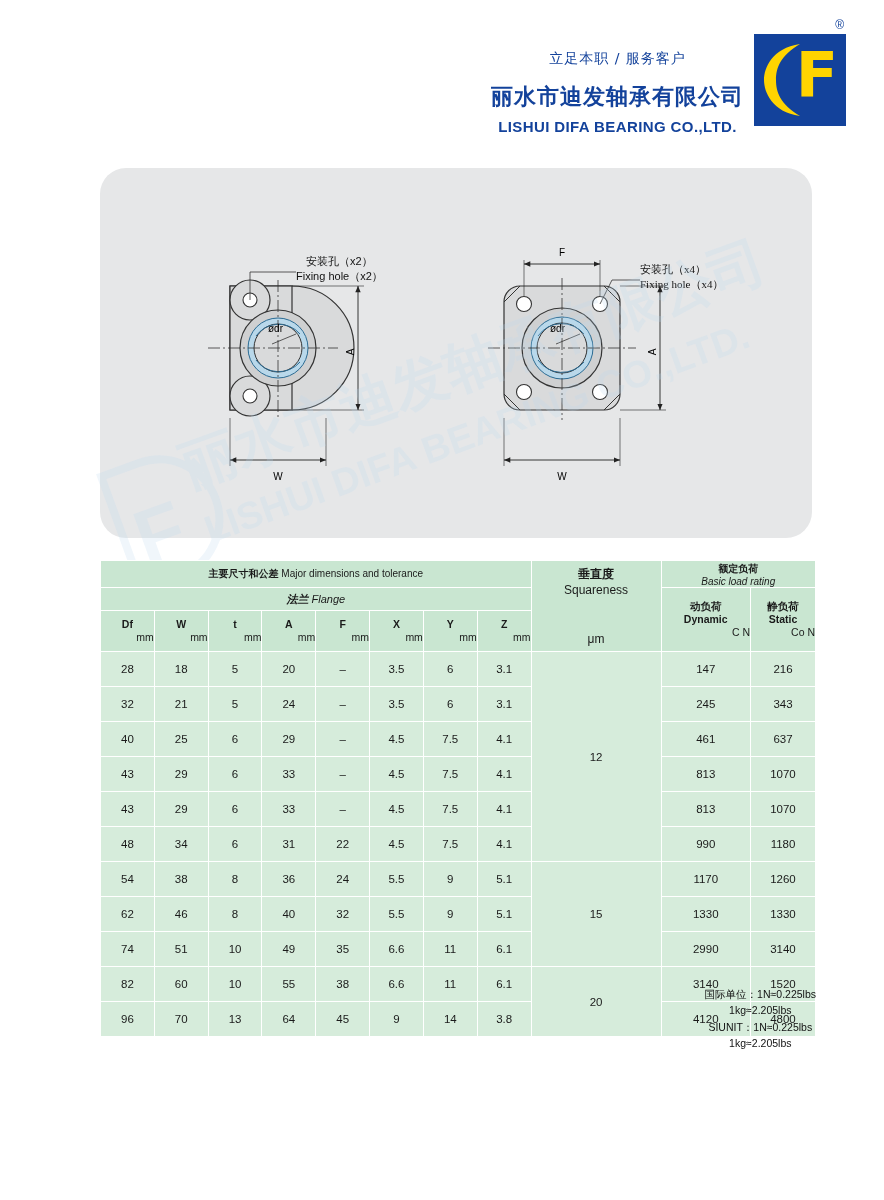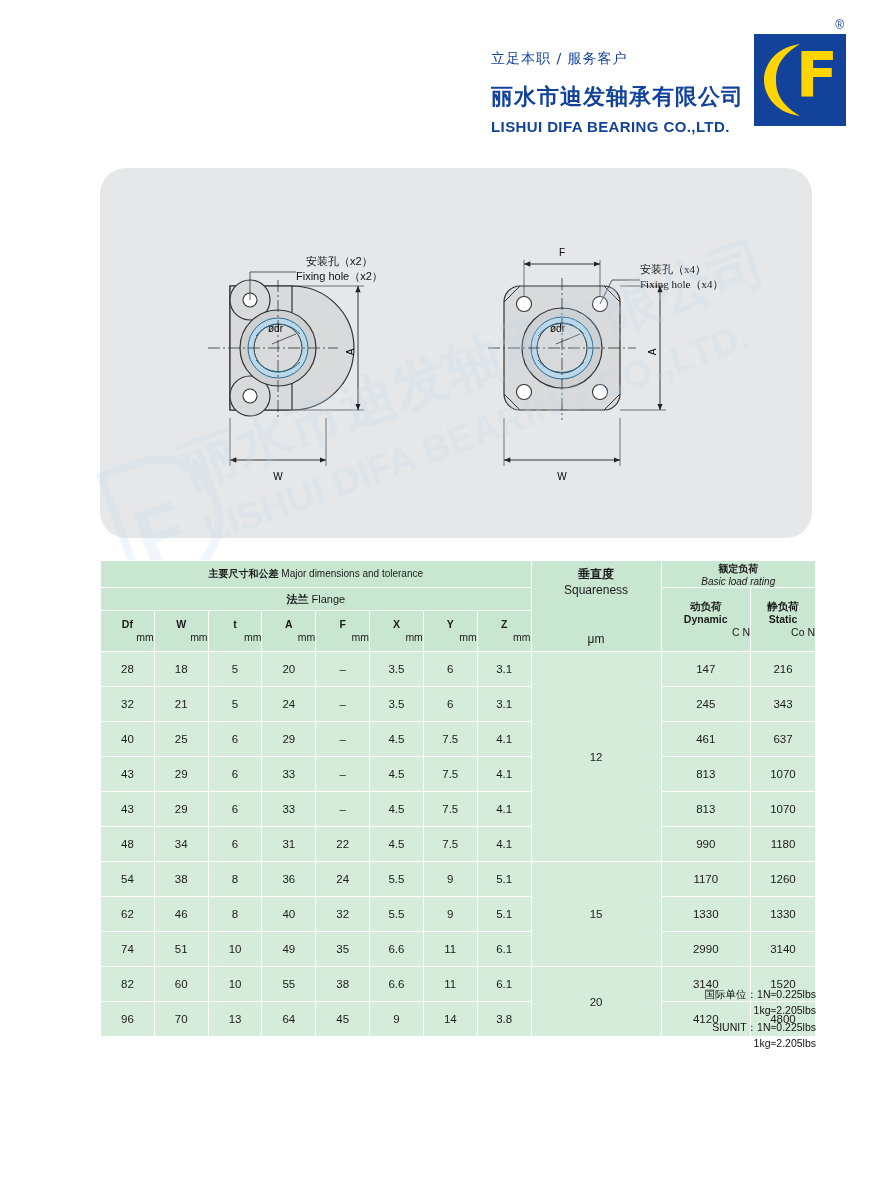--- a/index.html
+++ b/index.html
@@ -14,21 +14,21 @@
 
   
   .header{
     position:absolute; left:0; top:0; width:884px; height:160px;
   }
   .brand-block{
     position:absolute; right:38px; top:34px;
     display:flex; align-items:flex-start; gap:10px;
   }
   .brand-text{
-    text-align:left;
+    text-align:center;
     padding-top:16px;
   }
   .brand-slogan{
     font-size:14px; color:#13429b; letter-spacing:1px; margin-bottom:14px;
     font-family:"DejaVu Sans", sans-serif;
   }
   .brand-cn{
     font-size:22px; font-weight:bold; color:#13429b; letter-spacing:1px;
     font-family:"DejaVu Sans", sans-serif; margin-bottom:6px;
   }
@@ -74,31 +74,31 @@
   table.spec th, table.spec td{
     border:1px solid #ffffff;
     text-align:center; vertical-align:middle;
     background:#d6ecdb;
     padding:0;
   }
   table.spec thead th{ background:#c9e6d1; font-weight:bold; }
   .hdr-major{ height:26px; font-size:10px; }
   .hdr-major .cn{ font-weight:bold; }
   .hdr-major .en{ font-weight:normal; }
-  .hdr-flange{ height:22px; font-size:11px;}
+  .hdr-flange{ height:22px; font-size:11px;font-style:italic;}
   .hdr-col{ height:40px; font-size:10.5px; line-height:1.25; font-weight:bold;}
   .hdr-col .unit{ font-weight:normal;text-align:right; }
   table.spec tbody td{ height:34px; font-size:11.5px; }
   .sq-cell{ font-size:12px; }
   .row-alt td{ background:#cfe8d6; }
 
   
   .footnote{
     position:absolute; right:68px; top:986px;
-    font-size:10.5px; line-height:1.55; text-align:right; color:#111;
+    font-size:10.5px; line-height:1.55; text-align:center; color:#111;
   }
 
   
   .lbl{ font-size:10px; font-family:"Liberation Sans",sans-serif; }
 </style>
 </head>
 <body>
 
 <div class="header">
   <div class="brand-block">

